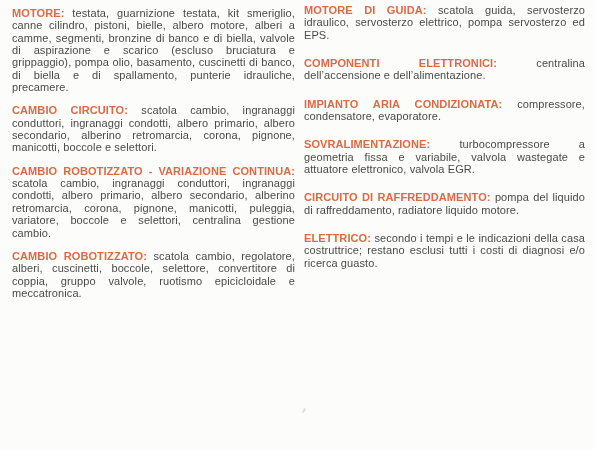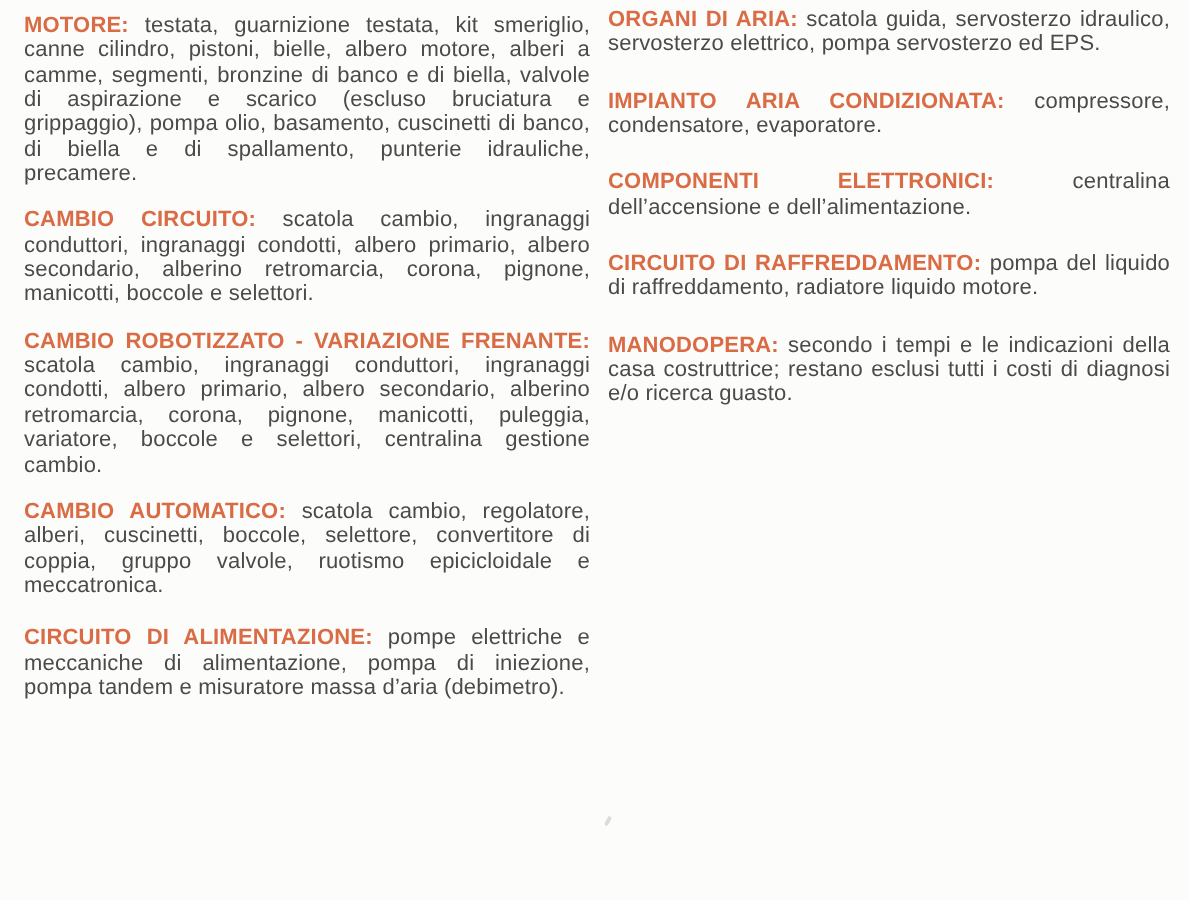--- a/index.html
+++ b/index.html
@@ -59,28 +59,28 @@
   }
 </style>
 </head>
 <body>
 
 <div class="page">
 
   <div class="col col-left">
     <p class="sec"><span class="hd">MOTORE:</span> <span class="bd">testata, guarnizione testata, kit smeriglio, canne cilindro, pistoni, bielle, albero motore, alberi a camme, segmenti, bronzine di banco e di biella, valvole di aspirazione e scarico (escluso bruciatura e grippaggio), pompa olio, basamento, cuscinetti di banco, di biella e di spallamento, punterie idrauliche, precamere.</span></p>
     <p class="sec"><span class="hd">CAMBIO CIRCUITO:</span> <span class="bd">scatola cambio, ingranaggi conduttori, ingranaggi condotti, albero primario, albero secondario, alberino retromarcia, corona, pignone, manicotti, boccole e selettori.</span></p>
-    <p class="sec"><span class="hd">CAMBIO ROBOTIZZATO - VARIAZIONE FRENANTE:</span> <span class="bd">scatola cambio, ingranaggi conduttori, ingranaggi condotti, albero primario, albero secondario, alberino retromarcia, corona, pignone, manicotti, puleggia, variatore, boccole e selettori, centralina gestione cambio.</span></p>
-    <p class="sec"><span class="hd">CAMBIO AUTOMATICO:</span> <span class="bd">scatola cambio, regolatore, alberi, cuscinetti, boccole, selettore, convertitore di coppia, gruppo valvole, ruotismo epicicloidale e meccatronica.</span></p>
-    <p class="sec extra-gap"><span class="hd">CIRCUITO DI ALIMENTAZIONE:</span> <span class="bd">pompe elettriche e meccaniche di alimentazione, pompa di iniezione, pompa tandem e misuratore massa d’aria (debimetro).</span></p>
+    <p class="sec"><span class="hd">CAMBIO ROBOTIZZATO - VARIAZIONE CONTINUA:</span> <span class="bd">scatola cambio, ingranaggi conduttori, ingranaggi condotti, albero primario, albero secondario, alberino retromarcia, corona, pignone, manicotti, puleggia, variatore, boccole e selettori, centralina gestione cambio.</span></p>
+    <p class="sec"><span class="hd">CAMBIO ROBOTIZZATO:</span> <span class="bd">scatola cambio, regolatore, alberi, cuscinetti, boccole, selettore, convertitore di coppia, gruppo valvole, ruotismo epicicloidale e meccatronica.</span></p>
   </div>
 
   <div class="col col-right">
-    <p class="sec"><span class="hd">ORGANI DI ARIA:</span> <span class="bd">scatola guida, servosterzo idraulico, servosterzo elettrico, pompa servosterzo ed EPS.</span></p>
+    <p class="sec"><span class="hd">MOTORE DI GUIDA:</span> <span class="bd">scatola guida, servosterzo idraulico, servosterzo elettrico, pompa servosterzo ed EPS.</span></p>
+    <p class="sec"><span class="hd">COMPONENTI ELETTRONICI:</span> <span class="bd">centralina dell’accensione e dell’alimentazione.</span></p>
     <p class="sec"><span class="hd">IMPIANTO ARIA CONDIZIONATA:</span> <span class="bd">compressore, condensatore, evaporatore.</span></p>
-    <p class="sec"><span class="hd">COMPONENTI ELETTRONICI:</span> <span class="bd">centralina dell’accensione e dell’alimentazione.</span></p>
+    <p class="sec"><span class="hd">SOVRALIMENTAZIONE:</span> <span class="bd">turbocompressore a geometria fissa e variabile, valvola wastegate e attuatore elettronico, valvola EGR.</span></p>
     <p class="sec extra-gap"><span class="hd">CIRCUITO DI RAFFREDDAMENTO:</span> <span class="bd">pompa del liquido di raffreddamento, radiatore liquido motore.</span></p>
-    <p class="sec"><span class="hd">MANODOPERA:</span> <span class="bd">secondo i tempi e le indicazioni della casa costruttrice; restano esclusi tutti i costi di diagnosi e/o ricerca guasto.</span></p>
+    <p class="sec"><span class="hd">ELETTRICO:</span> <span class="bd">secondo i tempi e le indicazioni della casa costruttrice; restano esclusi tutti i costi di diagnosi e/o ricerca guasto.</span></p>
   </div>
 
   <div class="speck"></div>
 
 </div>
 
 </body></html>

